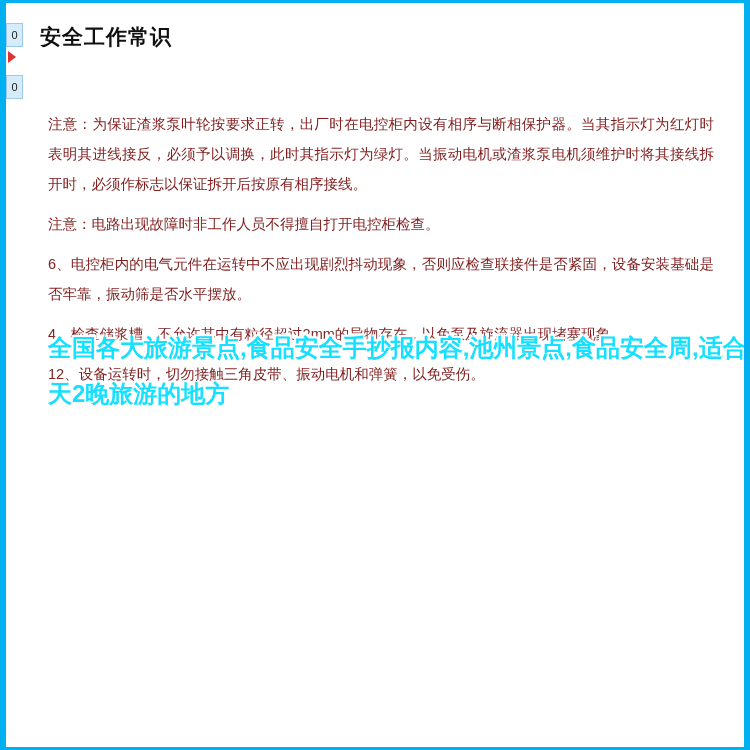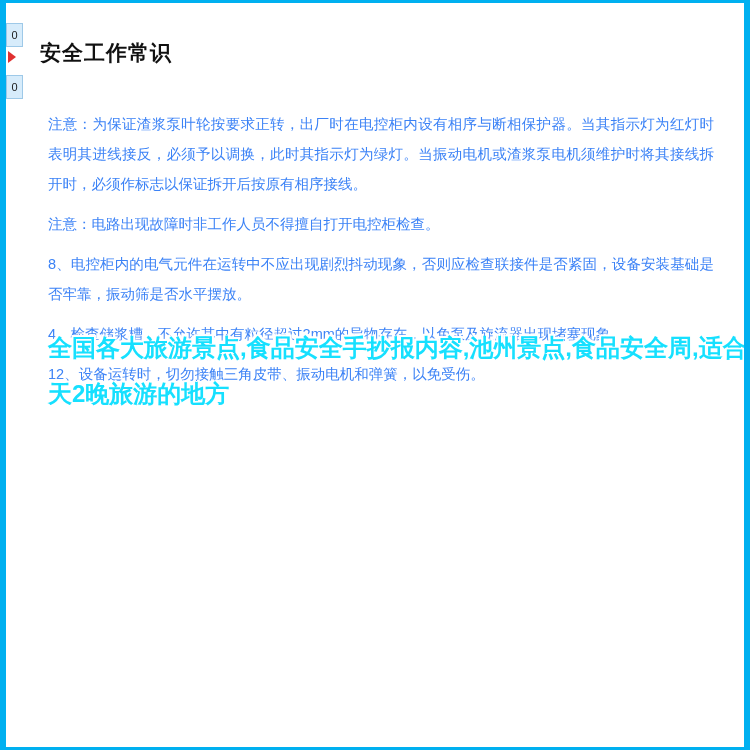--- a/index.html
+++ b/index.html
@@ -51,33 +51,33 @@
     width: 0;
     height: 0;
     border-left: 8px solid #e03030;
     border-top: 6px solid transparent;
     border-bottom: 6px solid transparent;
   }
 
   .doc-title {
     position: absolute;
     left: 34px;
-    top: 36px;
+    top: 20px;
     font-size: 21px;
     font-weight: bold;
     color: #111111;
     letter-spacing: 1px;
   }
 
   .body-text {
     position: absolute;
     left: 42px;
     top: 106px;
     width: 666px;
-    color: #3b82f6;
+    color: #7f1d1d;
     font-size: 14.5px;
     line-height: 30px;
   }
   .para {
     margin: 0 0 10px 0;
     text-align: justify;
   }
 
   
   .overlay-headline {
@@ -107,20 +107,20 @@
 
   <div class="rail-marker m1">0</div>
   <div class="rail-caret"></div>
   <div class="rail-marker m2">0</div>
 
   <div class="doc-title">安全工作常识</div>
 
   <div class="body-text">
     <p class="para">注意：为保证渣浆泵叶轮按要求正转，出厂时在电控柜内设有相序与断相保护器。当其指示灯为红灯时表明其进线接反，必须予以调换，此时其指示灯为绿灯。当振动电机或渣浆泵电机须维护时将其接线拆开时，必须作标志以保证拆开后按原有相序接线。</p>
     <p class="para">注意：电路出现故障时非工作人员不得擅自打开电控柜检查。</p>
-    <p class="para">8、电控柜内的电气元件在运转中不应出现剧烈抖动现象，否则应检查联接件是否紧固，设备安装基础是否牢靠，振动筛是否水平摆放。</p>
+    <p class="para">6、电控柜内的电气元件在运转中不应出现剧烈抖动现象，否则应检查联接件是否紧固，设备安装基础是否牢靠，振动筛是否水平摆放。</p>
     <p class="para">4、检查储浆槽，不允许其中有粒径超过2mm的异物存在，以免泵及旋流器出现堵塞现象。</p>
     <p class="para">12、设备运转时，切勿接触三角皮带、振动电机和弹簧，以免受伤。</p>
   </div>
 
   <div class="overlay-headline">全国各大旅游景点,食品安全手抄报内容,池州景点,食品安全周,适合3天2晚旅游的地方</div>
 
 </div>
 
 </body></html>

